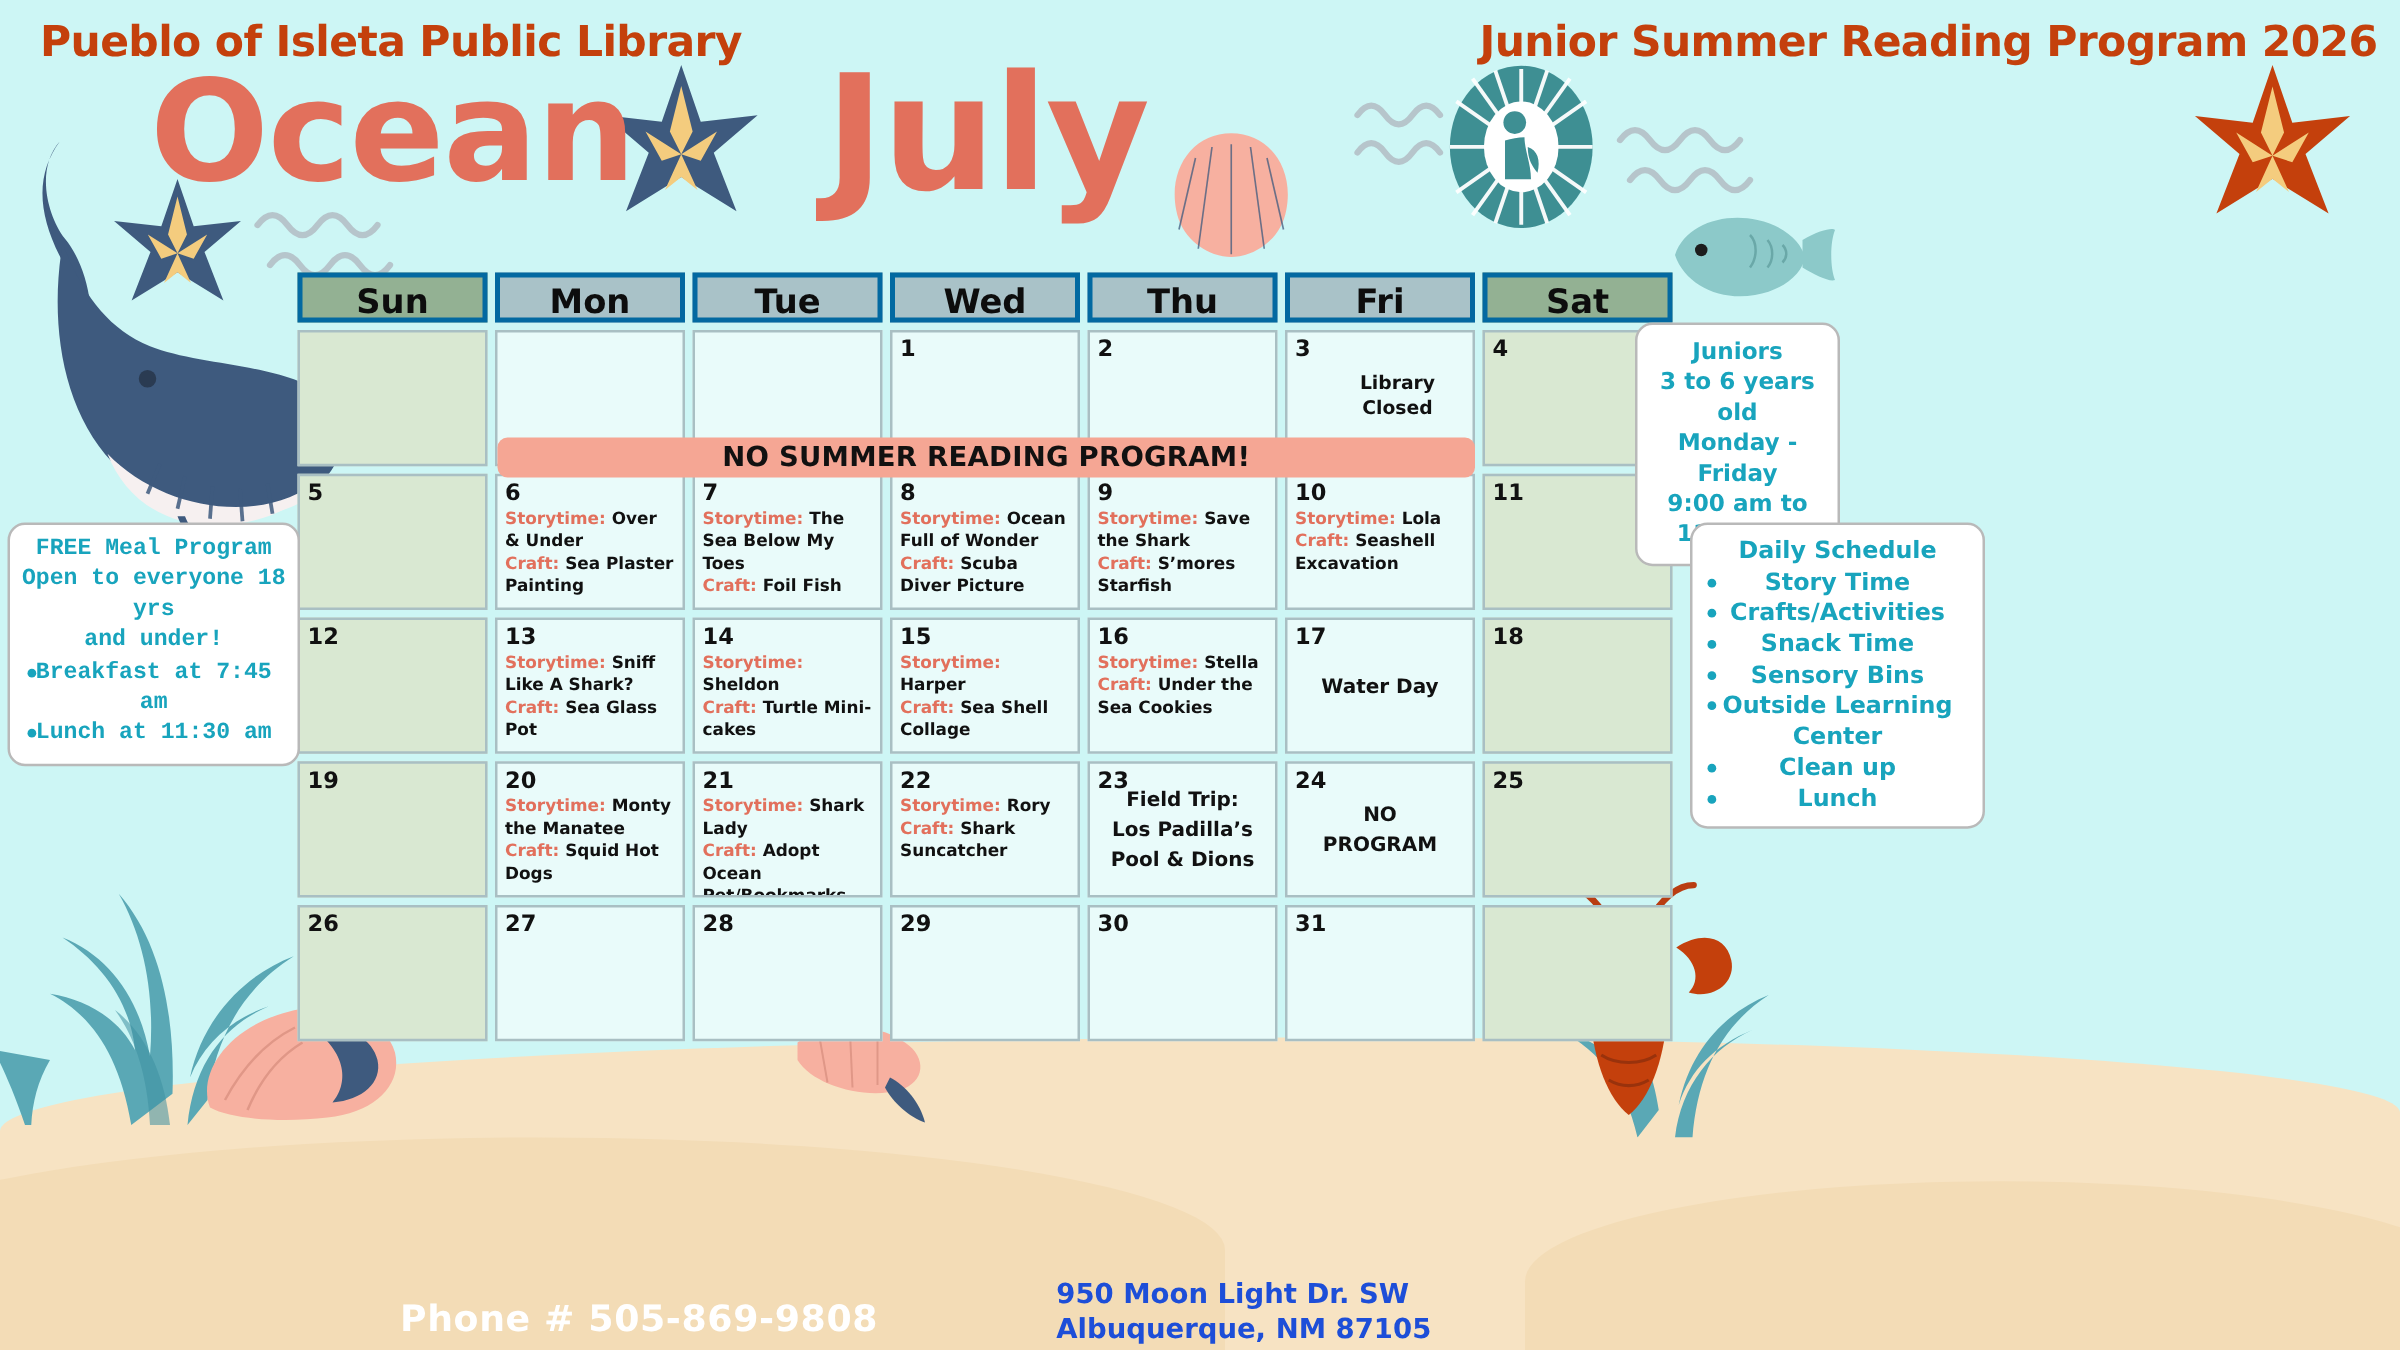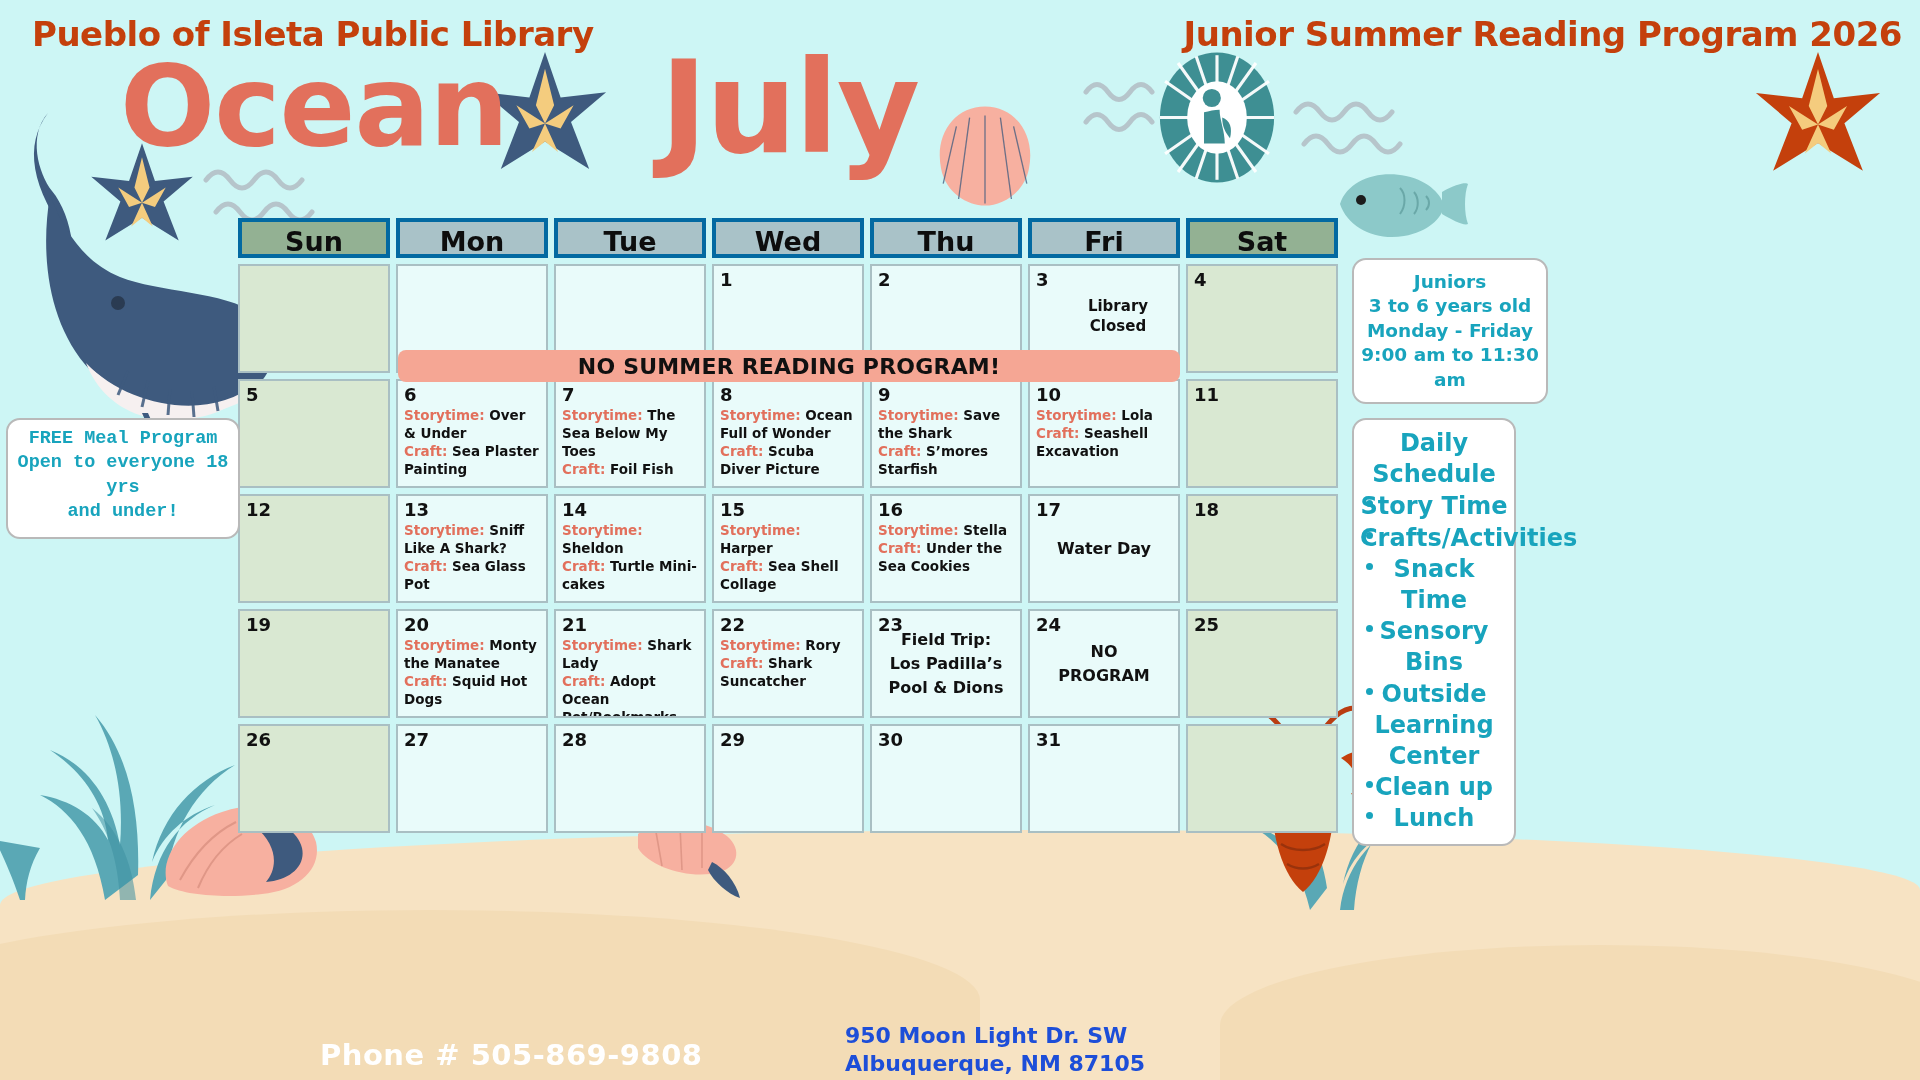--- a/index.html
+++ b/index.html
@@ -97,23 +97,23 @@
     font-family:"DejaVu Sans", sans-serif; z-index:5;
   }
 
   
   .infobox {
     position:absolute; background:#ffffff;
     border:2px solid #b9b9b9; border-radius:14px;
     text-align:center; color:#18a4bd;
     font-weight:bold; font-family:"DejaVu Sans", sans-serif;
   }
-  #box-juniors { left:1352px; top:258px; width:196px; padding:10px 6px; font-size:18.5px; line-height:1.32; }
+  #box-juniors { left:1308px; top:258px; width:164px; padding:10px 6px; font-size:18.5px; line-height:1.32; }
   #box-meal { left:6px; top:418px; width:234px; padding:7px 8px 12px; font-size:18.5px; line-height:1.32;font-family:Liberation Mono, monospace; }
-  #box-daily { left:1352px; top:418px; width:164px; padding:8px 6px 10px; font-size:24px; line-height:1.3; }
+  #box-daily { left:1352px; top:418px; width:236px; padding:8px 6px 10px; font-size:19px; line-height:1.3; }
   .infobox ul { list-style:none; margin-top:1px; }
   .infobox li { position:relative; }
   .infobox li .bullet {
     position:absolute; left:6px; top:9px; width:7px; height:7px;
     background:#18a4bd; border-radius:50%;
   }
   #box-meal { color:#18a4bd; }
 
   
   .phone {
@@ -450,20 +450,24 @@
     <div>Juniors</div>
     <div>3 to 6 years old</div>
     <div>Monday - Friday</div>
     <div>9:00 am to 11:30 am</div>
   </div>
 
   <div class="infobox" id="box-meal">
     <div>FREE Meal Program</div>
     <div>Open to everyone 18 yrs</div>
     <div>and under!</div>
+    <ul>
+      <li><span class="bullet"></span><span>Breakfast at 7:45 am</span></li>
+      <li><span class="bullet"></span><span>Lunch at 11:30 am</span></li>
+    </ul>
   </div>
 
   <div class="infobox" id="box-daily">
     <div>Daily Schedule</div>
     <ul id="daily-list">
         <li><span class="bullet"></span><span>Story Time</span></li>
         <li><span class="bullet"></span><span>Crafts/Activities</span></li>
         <li><span class="bullet"></span><span>Snack Time</span></li>
         <li><span class="bullet"></span><span>Sensory Bins</span></li>
         <li><span class="bullet"></span><span>Outside Learning Center</span></li>

